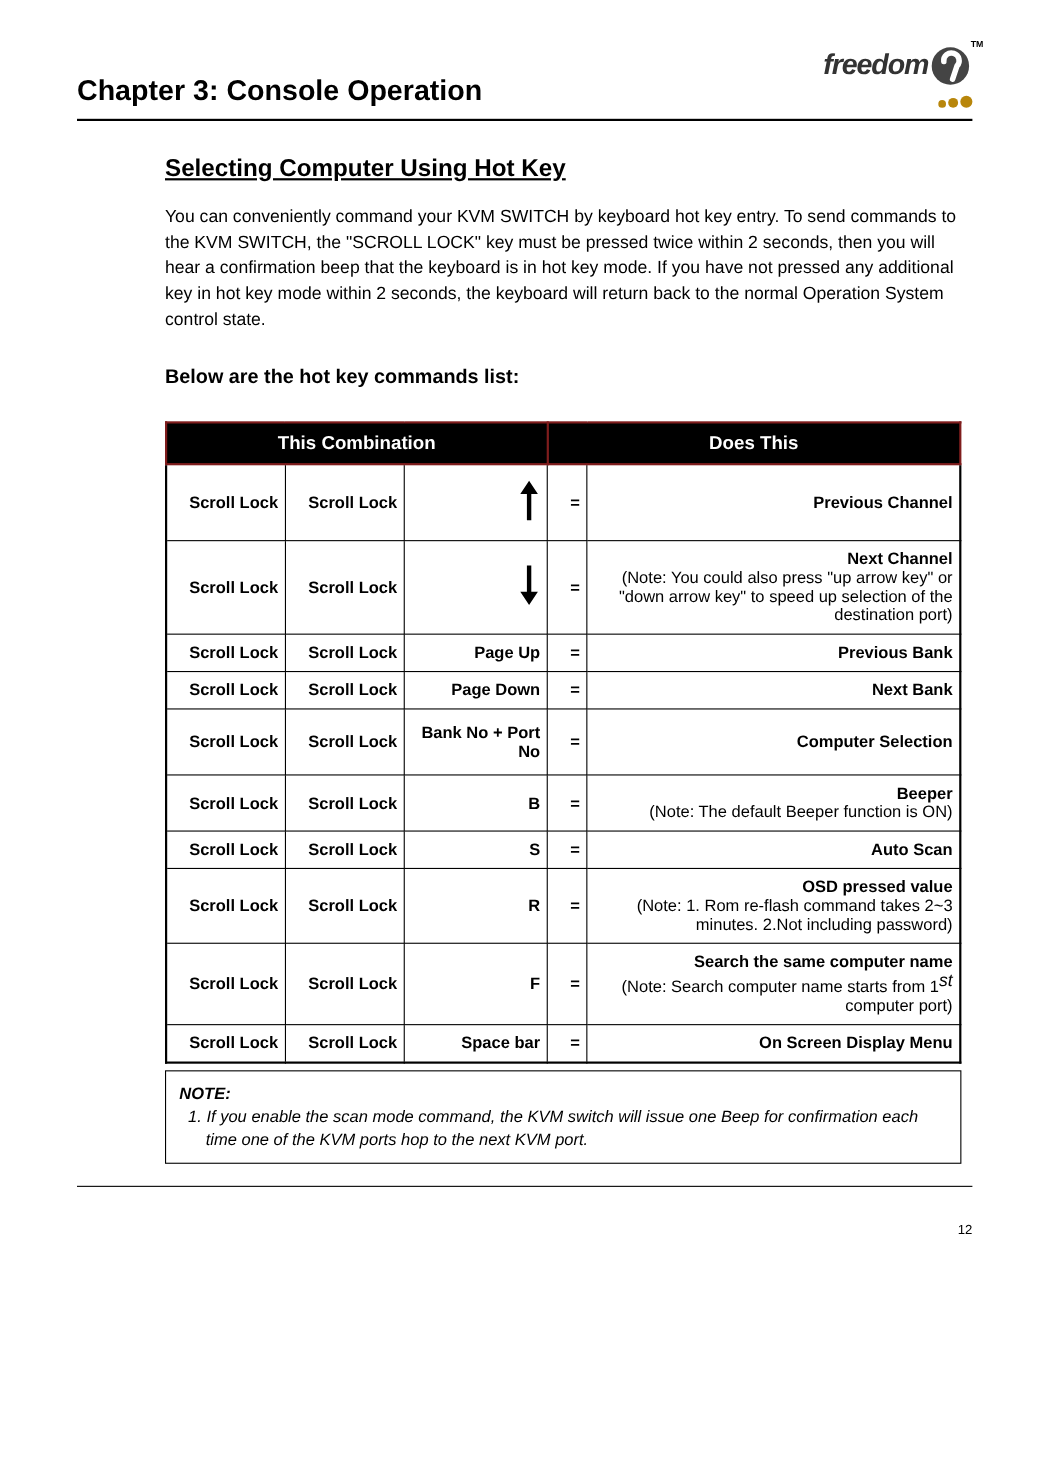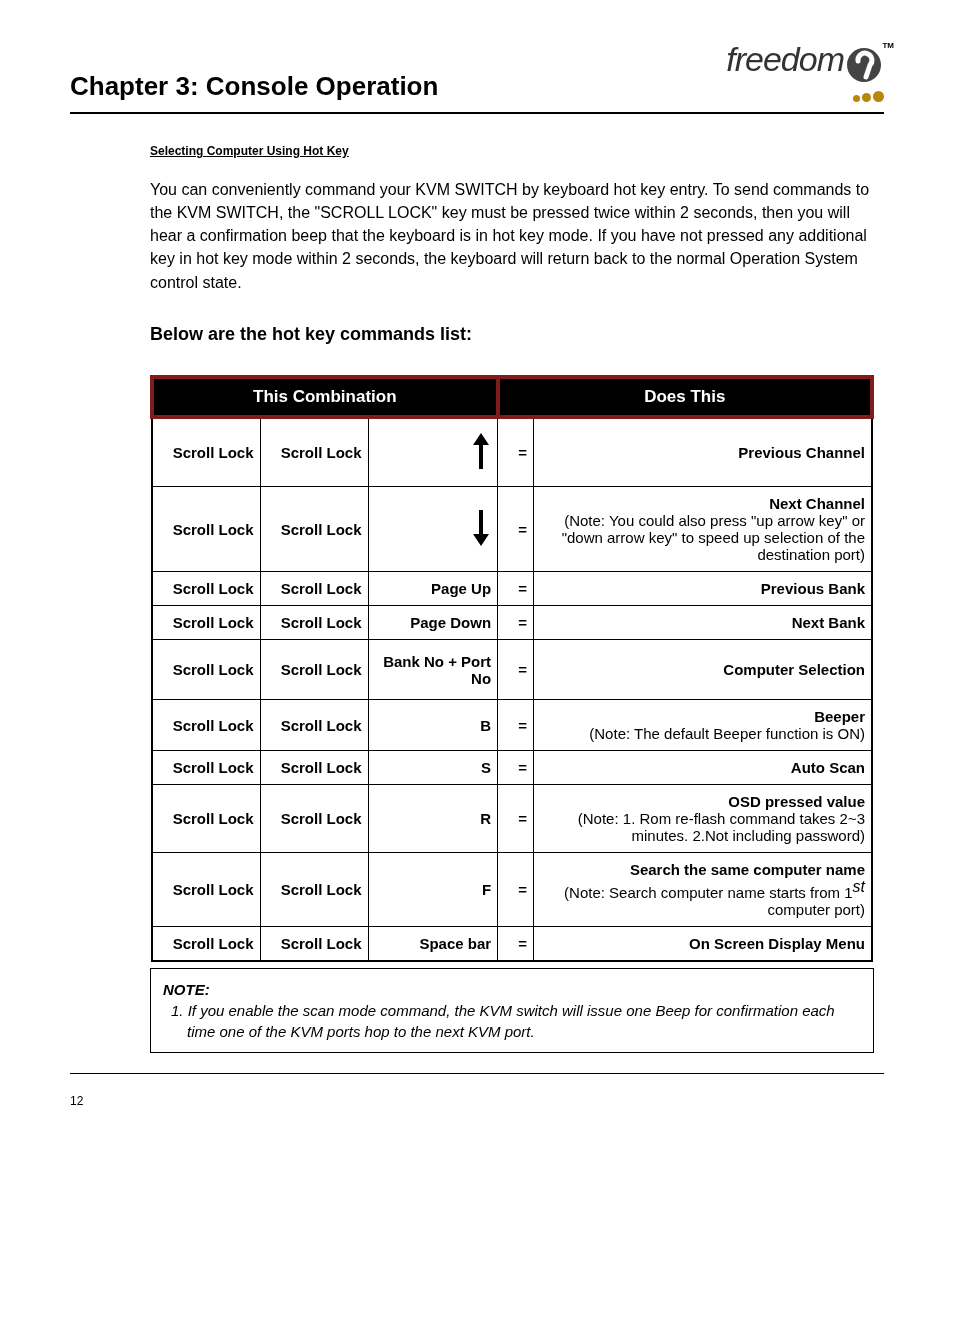--- a/index.html
+++ b/index.html
@@ -2,43 +2,43 @@
 <html><head>
   <meta charset="utf-8">
   <style>
     * { box-sizing: border-box; margin: 0; padding: 0; }
     body { font-family: Arial, Helvetica, sans-serif; width: 954px; height: 1327px; background: #fff; position: relative; color: #000; }
     .page { padding: 40px 70px 30px 70px; }
     .header-row { display: flex; align-items: flex-end; justify-content: space-between; margin-bottom: 10px; }
     .chapter-title { font-size: 26px; font-weight: bold; }
     .hr-under { border: none; border-top: 2px solid #000; margin-bottom: 30px; }
     .logo { text-align: right; }
-    .logo-text { font-family: Arial, sans-serif; font-style: italic; font-weight: normal; font-size: 34px; color: #333; letter-spacing: -1px; margin-top: 32px; }
+    .logo-text { font-family: Arial, sans-serif; font-style: italic; font-weight: bold; font-size: 26px; color: #333; letter-spacing: -1px; margin-top: 32px; }
     .logo-tm { font-size: 8px; vertical-align: super; font-style: normal; font-weight: bold; }
     .dots { font-size: 0; line-height: 0; margin-top: 2px; text-align: right; }
     .dot { display: inline-block; border-radius: 50%; margin-left: 2px; }
     .content { margin-left: 80px; margin-right: 10px; }
-    .section-title { font-size: 12px; font-weight: bold; text-decoration: underline; margin-bottom: 20px; }
+    .section-title { font-size: 22px; font-weight: bold; text-decoration: underline; margin-bottom: 20px; }
     .body-text { font-size: 16px; line-height: 1.45; margin-bottom: 30px; }
     .sub-title { font-size: 18px; font-weight: bold; margin-bottom: 30px; }
     .within-wrap { position: relative; margin-left: 30px; margin-bottom: 0; }
     .within-box { border: 1px solid #000; border-bottom: none; display: inline-block; padding: 4px 12px; font-family: 'Times New Roman', serif; font-size: 14px; font-weight: bold; }
     table.hotkey { border-collapse: collapse; width: 100%; border: 2px solid #000; }
-    table.hotkey th { background: #000; color: #fff; font-size: 17px; padding: 8px 6px; border: 4px solid #7f1d1d; }
+    table.hotkey th { background: #000; color: #fff; font-size: 17px; padding: 8px 6px; border: 2px solid #7f1d1d; }
     table.hotkey td { border: 1px solid #000; padding: 8px 6px; font-size: 15px; text-align: right; vertical-align: middle; }
     .col1 { width: 15%; }
     .col2 { width: 15%; }
     .col3 { width: 18%; }
     .col4 { width: 5%; }
     .bold { font-weight: bold; }
     .note-box { border: 1px solid #000; padding: 10px 12px; margin-top: 6px; font-size: 15px; line-height: 1.4; font-style: italic; }
     .note-item { margin-bottom: 14px; margin-left: 8px; text-indent: -16px; padding-left: 16px; }
     .note-item:last-child { margin-bottom: 0; }
     .sup { font-size: 16px; vertical-align: super; font-style: italic; }
-    .page-num { text-align: left; font-size: 12px; margin-top: 20px; }
+    .page-num { text-align: right; font-size: 12px; margin-top: 32px; }
     .footer-hr { border: none; border-top: 1px solid #000; margin-top: 20px; }
   </style>
 </head>
 <body>
 
 <div class="page">
   <div class="header-row">
     <div class="chapter-title">Chapter 3: Console Operation</div>
     <div class="logo">
       <span class="logo-text">freedom</span><span style="display:inline-block;vertical-align:middle;position:relative;">

